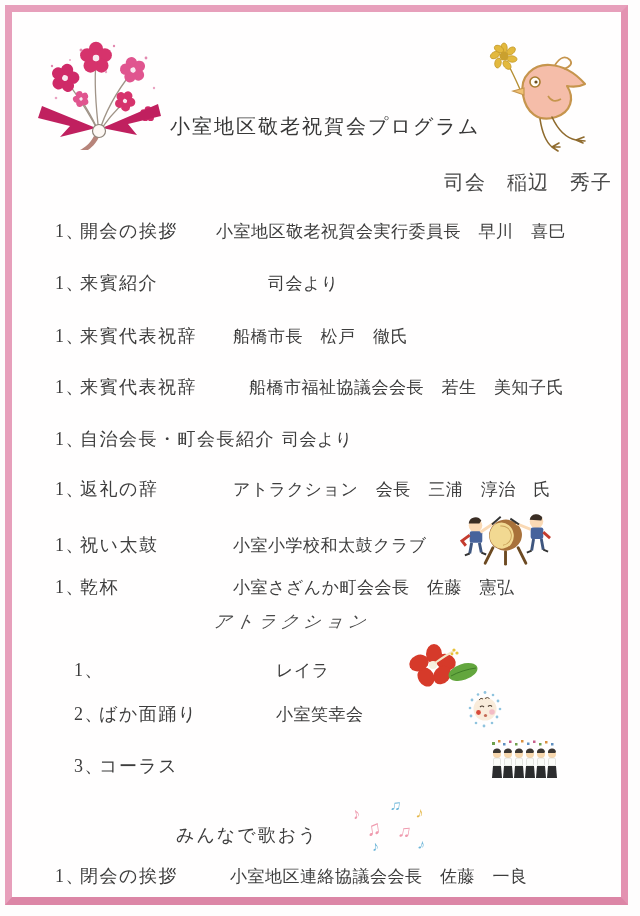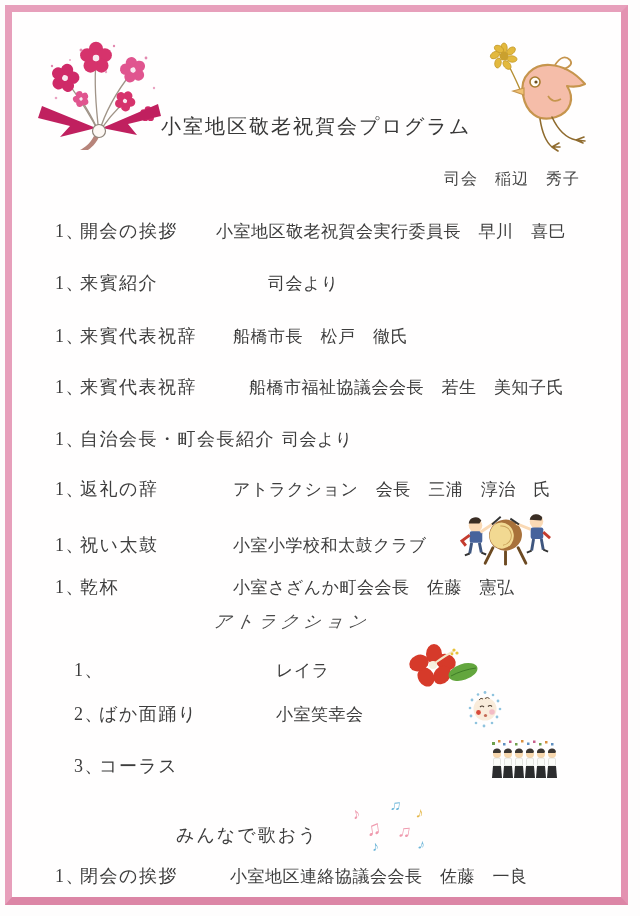--- a/index.html
+++ b/index.html
@@ -13,23 +13,23 @@
   .frame{
     position:absolute;left:5px;top:5px;width:623px;height:900px;
     box-sizing:border-box;
     border:7px solid #e79fbb;
     border-bottom:8px solid #dc86a6;
     border-right-color:#e392b1;
     background:#fffefe;
   }
   .abs{position:absolute;white-space:nowrap;}
   .title{
-    left:161px;top:113px;font-size:20px;letter-spacing:2px;color:#383838;
+    left:170px;top:113px;font-size:20px;letter-spacing:2px;color:#383838;
   }
-  .emcee{left:444px;top:169px;font-size:16px;letter-spacing:1px;color:#474747;}
+  .emcee{left:444px;top:169px;font-size:20px;letter-spacing:1px;color:#474747;}
   .row{position:absolute;left:0;width:640px;height:26px;}
   .row span{position:absolute;white-space:nowrap;}
   .num,.lab{font-size:18px;letter-spacing:1.5px;}
   .det{font-size:17px;letter-spacing:0.5px;top:1px;}
   .main .num{left:55px}
   .main .lab{left:80px}
   .attr .num{left:74px}
   .attr .lab{left:99px}
   .attr-heading{
     left:214px;top:610px;font-size:17px;letter-spacing:5px;color:#4a4a4a;

